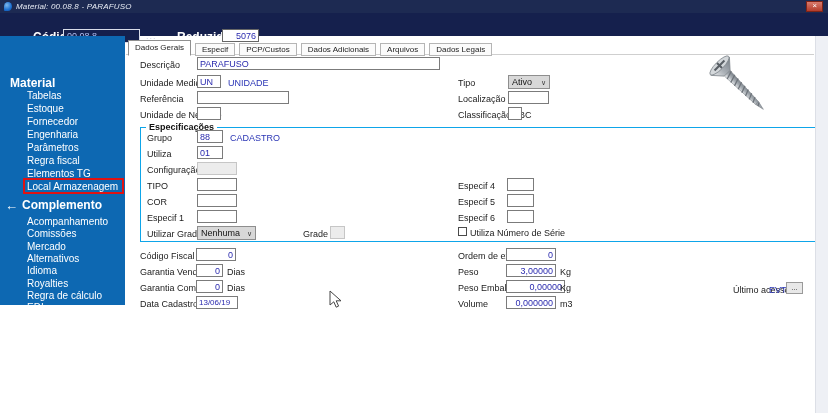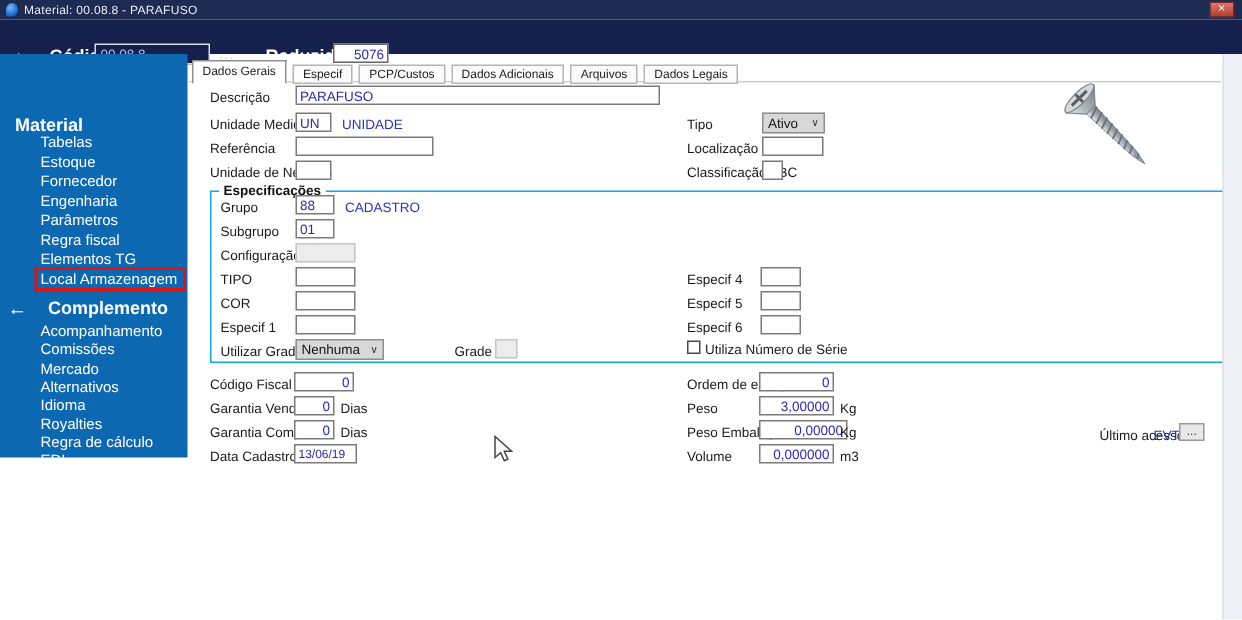--- a/index.html
+++ b/index.html
@@ -3,21 +3,21 @@
 <meta charset="utf-8">
 <style>
   html,body{margin:0;padding:0;}
   body{
     width:828px;height:413px;position:relative;overflow:hidden;
     background:#ffffff;
     font-family:"Liberation Sans",sans-serif;
     -webkit-font-smoothing:antialiased;
   }
   
-  .titlebar{position:absolute;left:0;top:0;width:828px;height:13px;background:var(--titlebar,#1d2a52);}
+  .titlebar{position:absolute;left:0;top:0;width:828px;height:13px;background:var(--titlebar,#1d2a52);font-style:italic;}
   .app-icon{position:absolute;left:4px;top:2px;width:8px;height:9px;border-radius:55% 55% 55% 12%;
     background:radial-gradient(circle at 35% 35%,#7db7ec,#1b6fd0 60%,#0c4a9e);}
   .win-title{position:absolute;left:16px;top:2px;font-size:8px;color:#e8ecf5;white-space:nowrap;letter-spacing:.2px;}
   .close-btn{position:absolute;left:806px;top:1px;width:17px;height:11px;box-sizing:border-box;
     background:linear-gradient(#d97a6c,#b33c2b);border:1px solid #7e2417;color:#fff;
     font-size:8px;line-height:8px;text-align:center;cursor:default;}
   
   .header{position:absolute;left:0;top:13px;width:828px;height:23px;background:var(--header,#15204d);}
   .back{position:absolute;left:7px;top:13px;color:#fff;font-size:16px;font-weight:bold;line-height:20px;}
   .hdr-lbl{position:absolute;top:17px;color:#fff;font-size:12px;font-weight:bold;white-space:nowrap;}
@@ -86,21 +86,21 @@
   <span class="side-item" style="top:67px;">Estoque</span>
   <span class="side-item" style="top:80px;">Fornecedor</span>
   <span class="side-item" style="top:93px;">Engenharia</span>
   <span class="side-item" style="top:106px;">Parâmetros</span>
   <span class="side-item" style="top:119px;">Regra fiscal</span>
   <span class="side-item" style="top:132px;">Elementos TG</span>
   <span class="side-item" style="top:145px;">Local Armazenagem</span>
   <span class="red-box"></span>
 
   <span class="side-arrow" style="top:163px;">←</span>
-  <span class="side-title" style="left:32px;top:162px;">Complemento</span>
+  <span class="side-title" style="left:22px;top:162px;">Complemento</span>
   <span class="side-item" style="top:180px;">Acompanhamento</span>
   <span class="side-item" style="top:192px;">Comissões</span>
   <span class="side-item" style="top:205px;">Mercado</span>
   <span class="side-item" style="top:217px;">Alternativos</span>
   <span class="side-item" style="top:229px;">Idioma</span>
   <span class="side-item" style="top:242px;">Royalties</span>
   <span class="side-item" style="top:254px;">Regra de cálculo</span>
   <span class="side-item" style="top:266px;">EDI</span>
   <span class="side-item" style="top:279px;">Est. Cód. Barra</span>
 </div>
@@ -141,21 +141,21 @@
 <input class="inp" style="left: 508px; top: 107px; width: 14px;" value="">
 
 <fieldset class="spec">
   <legend>Especificações</legend>
 </fieldset>
 
 <span class="lbl" style="left:147px;top:133px;">Grupo</span>
 <input class="inp" style="left: 197px; top: 130px; width: 26px;" value="88">
 <span class="desc-blue" style="left:230px;top:133px;">CADASTRO</span>
 
-<span class="lbl" style="left:147px;top:149px;">Subgrupo</span>
+<span class="lbl" style="left:147px;top:149px;">Utiliza</span>
 <input class="inp" style="left: 197px; top: 146px; width: 26px;" value="01">
 
 <span class="lbl" style="left:147px;top:165px;">Configuração</span>
 <input class="inp dis" style="left: 197px; top: 162px; width: 40px;" disabled="" value="">
 
 <span class="lbl" style="left:147px;top:181px;">TIPO</span>
 <input class="inp" style="left: 197px; top: 178px; width: 40px;" value="">
 
 <span class="lbl" style="left:147px;top:197px;">COR</span>
 <input class="inp" style="left: 197px; top: 194px; width: 40px;" value="">

